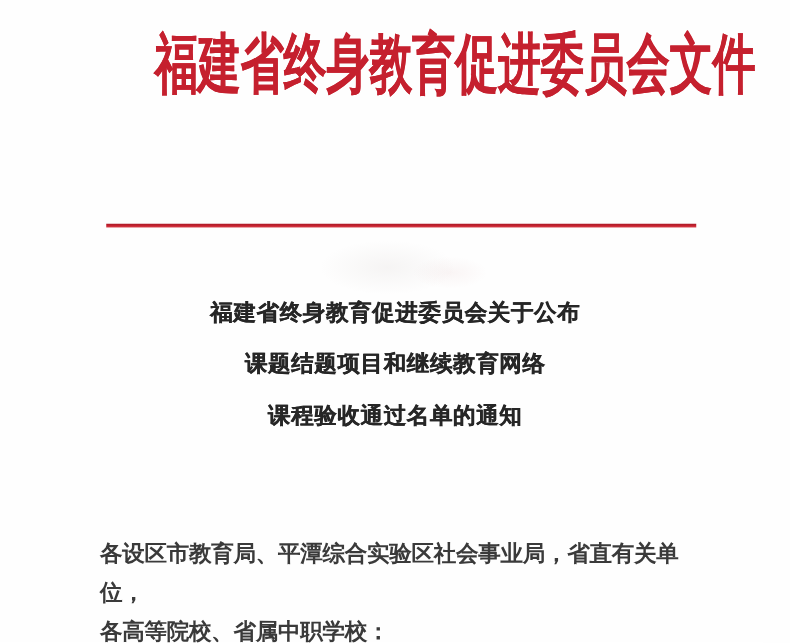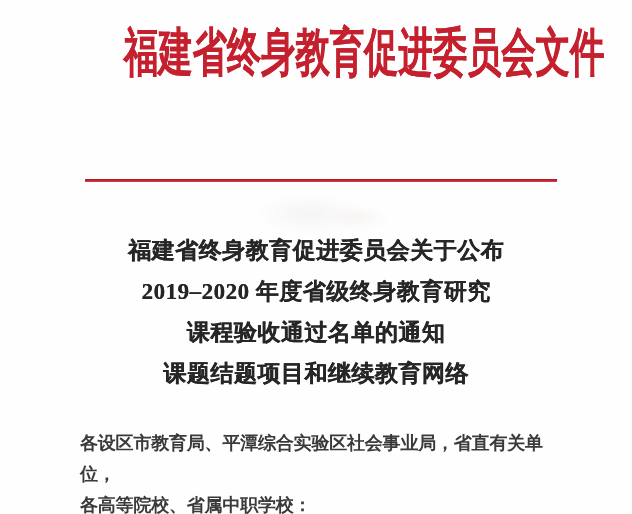--- a/index.html
+++ b/index.html
@@ -48,21 +48,21 @@
     width: 472px; height: 3px;
     background: linear-gradient(to bottom, #a91826 0%, #c92431 60%, #d94a54 100%);
   }
   
   .title-block {
     position: absolute;
     top: 230px; left: 0; right: 0;
     text-align: center;
   }
   .title-line {
-    font-size: 23px;
+    font-size: 18px;
     font-weight: bold;
     line-height: 41px;
     color: #262626;
     letter-spacing: 0.5px;
     text-shadow: 0.4px 0 0 #262626;
   }
   
   .body-block {
     position: absolute;
     top: 428px; left: 80px;
@@ -97,23 +97,22 @@
   </div>
 
 
   <div class="red-divider"></div>
 
   <div class="smudge smudge-1"></div>
   <div class="smudge smudge-2"></div>
 
   <div class="title-block">
     <div class="title-line">福建省终身教育促进委员会关于公布</div>
-    <div class="title-line">2019–2020 年度省级终身教育研究</div>
+    <div class="title-line">课题结题项目和继续教育网络</div>
     <div class="title-line">课程验收通过名单的通知</div>
-    <div class="title-line">课题结题项目和继续教育网络</div>
   </div>
 
   <div class="body-block">
     <p>各设区市教育局、平潭综合实验区社会事业局，省直有关单位，</p>
     <p>各高等院校、省属中职学校：</p>
 
   </div>
 
 </div>
 

